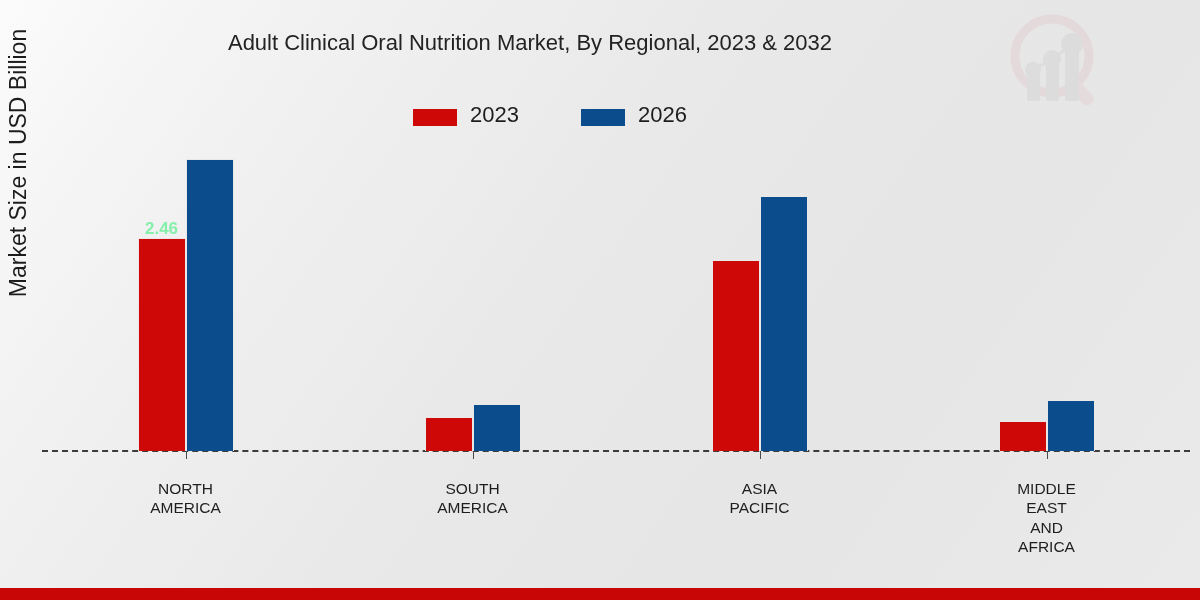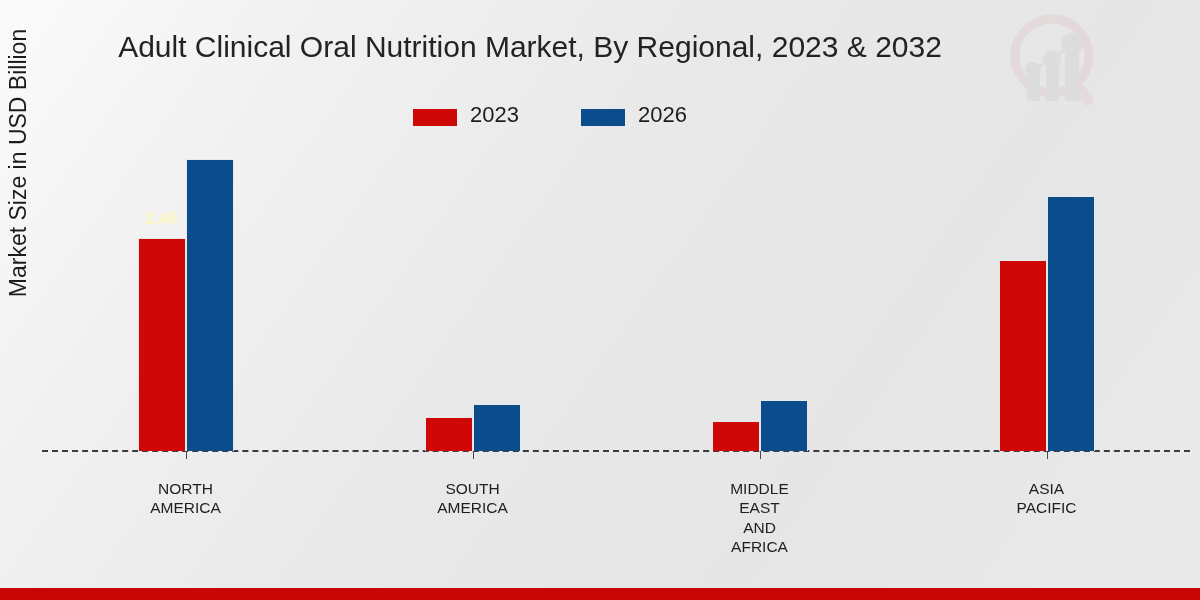--- a/index.html
+++ b/index.html
@@ -32,21 +32,21 @@
     pointer-events: none;
   }
 
   
   .chart-title {
     position: absolute;
     left: 0;
     top: 30px;
     width: 1060px;
     text-align: center;
-    font-size: 30px;
+    font-size: 22px;
     font-weight: 400;
     color: #232323;
     letter-spacing: 0px;
     white-space: nowrap;
   }
 
   
   .legend {
     position: absolute;
     top: 104px;
@@ -133,24 +133,24 @@
     border: 1px solid #e8e8e8;
     border-bottom: none;
   }
   .bar.y2023 { background: #ce0707; }
   .bar.y2032 { background: #0b4c8c; }
   .bar-value {
     position: absolute;
     bottom: 100%;
     left: 50%;
     transform: translateX(-50%);
-    margin-bottom: 10px;
+    margin-bottom: 0;
     font-size: 17px;
     font-weight: bold;
-    color: #fef9c3;
+    color: #86efac;
     white-space: nowrap;
   }
   .tick {
     position: absolute;
     left: 50%;
     bottom: -8px;
     width: 1px;
     height: 8px;
     background: #4a4a4a;
   }
@@ -230,35 +230,35 @@
           <div class="bars">
             <div class="bar y2023" style="height: 33.6917px; background: rgb(206, 7, 7); position: relative;"></div>
             <div class="bar y2032" style="height: 47.5139px; background: rgb(11, 76, 140); position: relative;"></div>
           </div>
           <span class="tick"></span>
           <div class="group-label">SOUTH
 AMERICA</div>
         </div>
         <div class="group">
           <div class="bars">
+            <div class="bar y2023" style="height: 190.919px; background: rgb(206, 7, 7); position: relative;"></div>
+            <div class="bar y2032" style="height: 254.847px; background: rgb(11, 76, 140); position: relative;"></div>
+          </div>
+          <span class="tick"></span>
+          <div class="group-label">ASIA
+PACIFIC</div>
+        </div>
+        <div class="group">
+          <div class="bars">
             <div class="bar y2023" style="height: 30.2361px; background: rgb(206, 7, 7); position: relative;"></div>
             <div class="bar y2032" style="height: 50.9694px; background: rgb(11, 76, 140); position: relative;"></div>
           </div>
           <span class="tick"></span>
           <div class="group-label">MIDDLE
 EAST
 AND
 AFRICA</div>
         </div>
-        <div class="group">
-          <div class="bars">
-            <div class="bar y2023" style="height: 190.919px; background: rgb(206, 7, 7); position: relative;"></div>
-            <div class="bar y2032" style="height: 254.847px; background: rgb(11, 76, 140); position: relative;"></div>
-          </div>
-          <span class="tick"></span>
-          <div class="group-label">ASIA
-PACIFIC</div>
-        </div>
       </div>
   </div>
 
   <div class="bottom-strip"></div>
 </div>
 
 </body></html>

